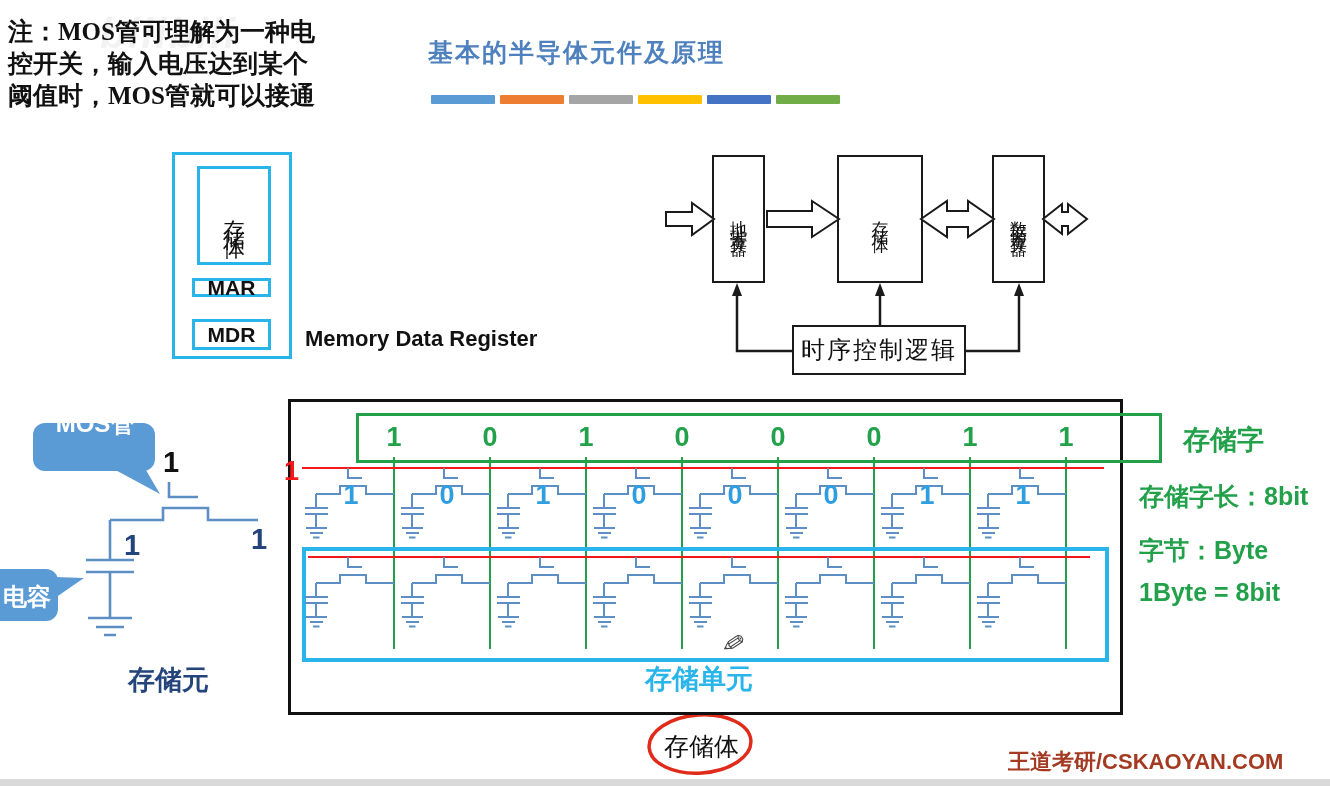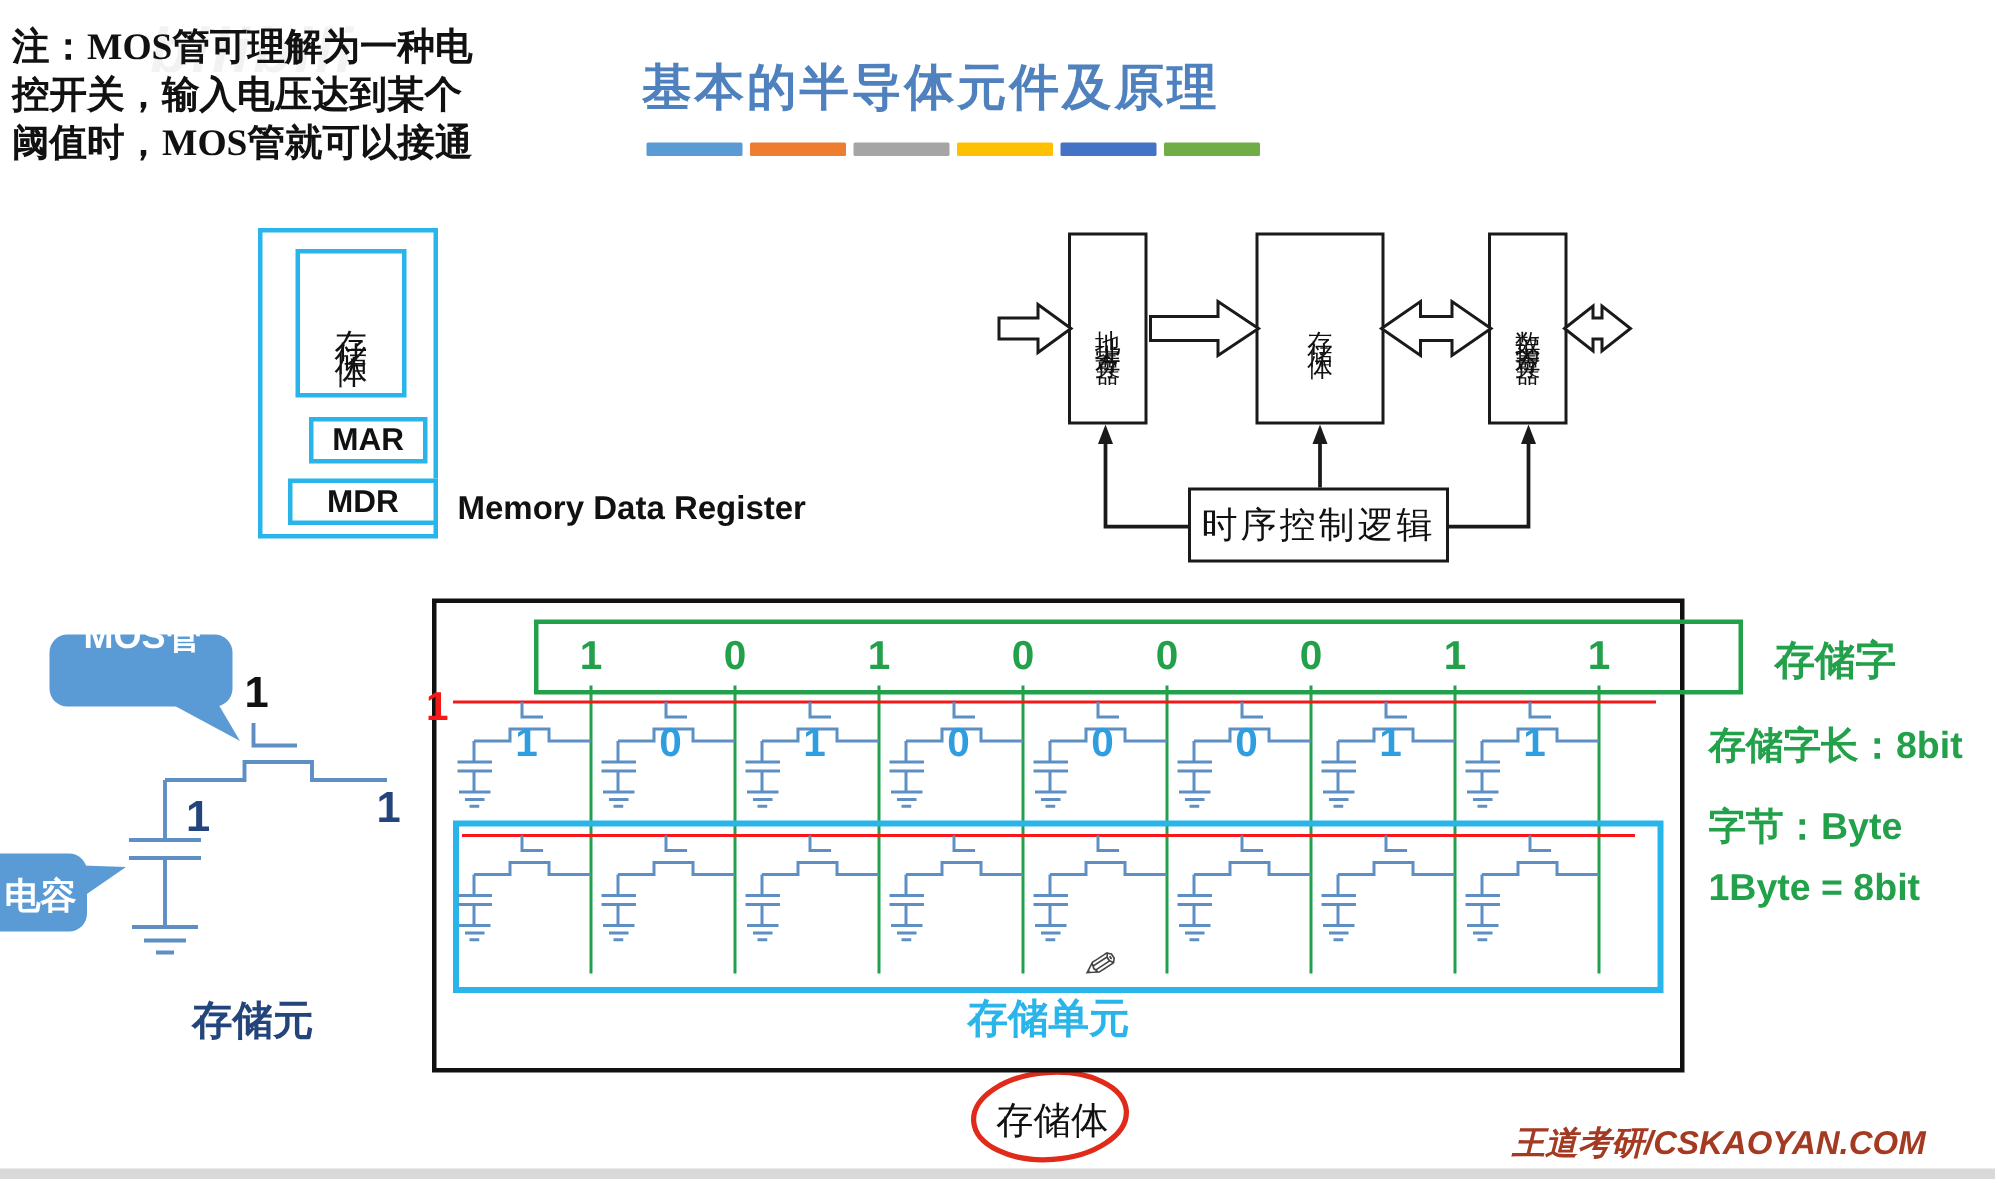--- a/index.html
+++ b/index.html
@@ -5,21 +5,21 @@
   html,body{margin:0;padding:0;background:#fff;}
   #stage{position:relative;width:1330px;height:786px;background:#ffffff;overflow:hidden;
          font-family:"Liberation Sans",sans-serif;}
   .abs{position:absolute;}
   
   .note{left:8px;top:16px;width:350px;font-size:25px;line-height:32px;font-weight:700;
         color:#111;font-family:"Liberation Serif",serif;}
   .ghost{left:100px;top:10px;font-size:42px;font-weight:700;font-style:italic;
          color:rgba(0,0,0,0.05);letter-spacing:2px;}
   
-  .title{left:428px;top:36px;font-size:33px;font-weight:700;color:#4e81bd;
+  .title{left:428px;top:36px;font-size:25px;font-weight:700;color:#4e81bd;
          font-family:"Liberation Serif",serif;letter-spacing:2px;}
   .bar{position:absolute;top:95px;height:9px;width:64px;border-radius:1px;}
   
   .cyanbox{border:3px solid #29b5ea;background:#fff;box-sizing:border-box;}
   .marmdr-label{font-size:21px;font-weight:700;color:#111;}
   .reg-full{font-size:22px;font-weight:700;color:#111;}
   .vtext{writing-mode:vertical-rl;text-orientation:upright;}
   .center{display:flex;align-items:center;justify-content:center;}
   
   .bdbox{border:2px solid #1a1a1a;background:#fff;box-sizing:border-box;
@@ -34,21 +34,21 @@
   .cell{width:96px;height:80px;position:relative;}
   .cellval{position:absolute;left:40px;top:16px;width:26px;text-align:center;
            font-size:27px;font-weight:700;color:#2f9ee0;}
   .cyanframe{left:302px;top:547px;width:799px;height:107px;border:4px solid #29b5ea;box-sizing:content-box;}
   .greentext{color:#22a14a;font-weight:700;}
   .redone{left:284px;top:456px;font-size:27px;font-weight:700;color:#f51818;}
   
   .navy{color:#24457c;font-weight:700;}
   .callout-text{color:#fff;font-weight:700;font-size:24px;text-align:center;}
   .pencil{left:722px;top:628px;font-size:27px;color:#444;transform:scaleX(-1) rotate(-12deg);}
-  .brand{left:1008px;top:747px;font-size:22px;font-weight:700;color:#a43a21;font-style:italic;}
+  .brand{left:1008px;top:747px;font-size:22px;font-weight:700;color:#a43a21;}
   .bottombar{left:0;top:779px;width:1330px;height:7px;background:#d9d9d9;}
   svg{display:block;}
 </style>
 </head>
 <body>
 
 <div id="stage">
 
   <svg width="0" height="0" style="position:absolute" aria-hidden="true">
     <defs>
@@ -76,24 +76,24 @@
   <span class="bar" style="left: 500px; background: rgb(237, 125, 49);"></span>
   <span class="bar" style="left: 569px; background: rgb(165, 165, 165);"></span>
   <span class="bar" style="left: 638px; background: rgb(255, 192, 0);"></span>
   <span class="bar" style="left: 707px; background: rgb(68, 114, 196);"></span>
   <span class="bar" style="left: 776px; background: rgb(112, 173, 71);"></span>
 
   <div class="abs cyanbox" style="left:172px;top:152px;width:120px;height:207px"></div>
   <div class="abs cyanbox center" style="left:197px;top:166px;width:74px;height:99px;font-family:'Liberation Serif',serif">
     <span class="vtext" style="font-size:22px;letter-spacing:9px;color:#111">存储体</span>
   </div>
-  <div class="abs cyanbox center marmdr-label" style="left:206px;top:278px;width:79px;height:31px">
+  <div class="abs cyanbox center marmdr-label" style="left:192px;top:278px;width:79px;height:19px">
     <span>MAR</span>
   </div>
-  <div class="abs cyanbox center marmdr-label" style="left:192px;top:319px;width:100px;height:31px">
+  <div class="abs cyanbox center marmdr-label" style="left:192px;top:319px;width:79px;height:31px">
     <span>MDR</span>
   </div>
   <div class="abs reg-full" style="left:305px;top:326px">Memory Data Register</div>
 
   <div class="abs bdbox center" style="left:712px;top:155px;width:53px;height:128px">
     <span class="vtext" style="font-size:17px;letter-spacing:5px">地址寄存器</span>
   </div>
   <div class="abs bdbox center" style="left:837px;top:155px;width:86px;height:128px">
     <span class="vtext" style="font-size:17px;letter-spacing:8px">存储体</span>
   </div>

